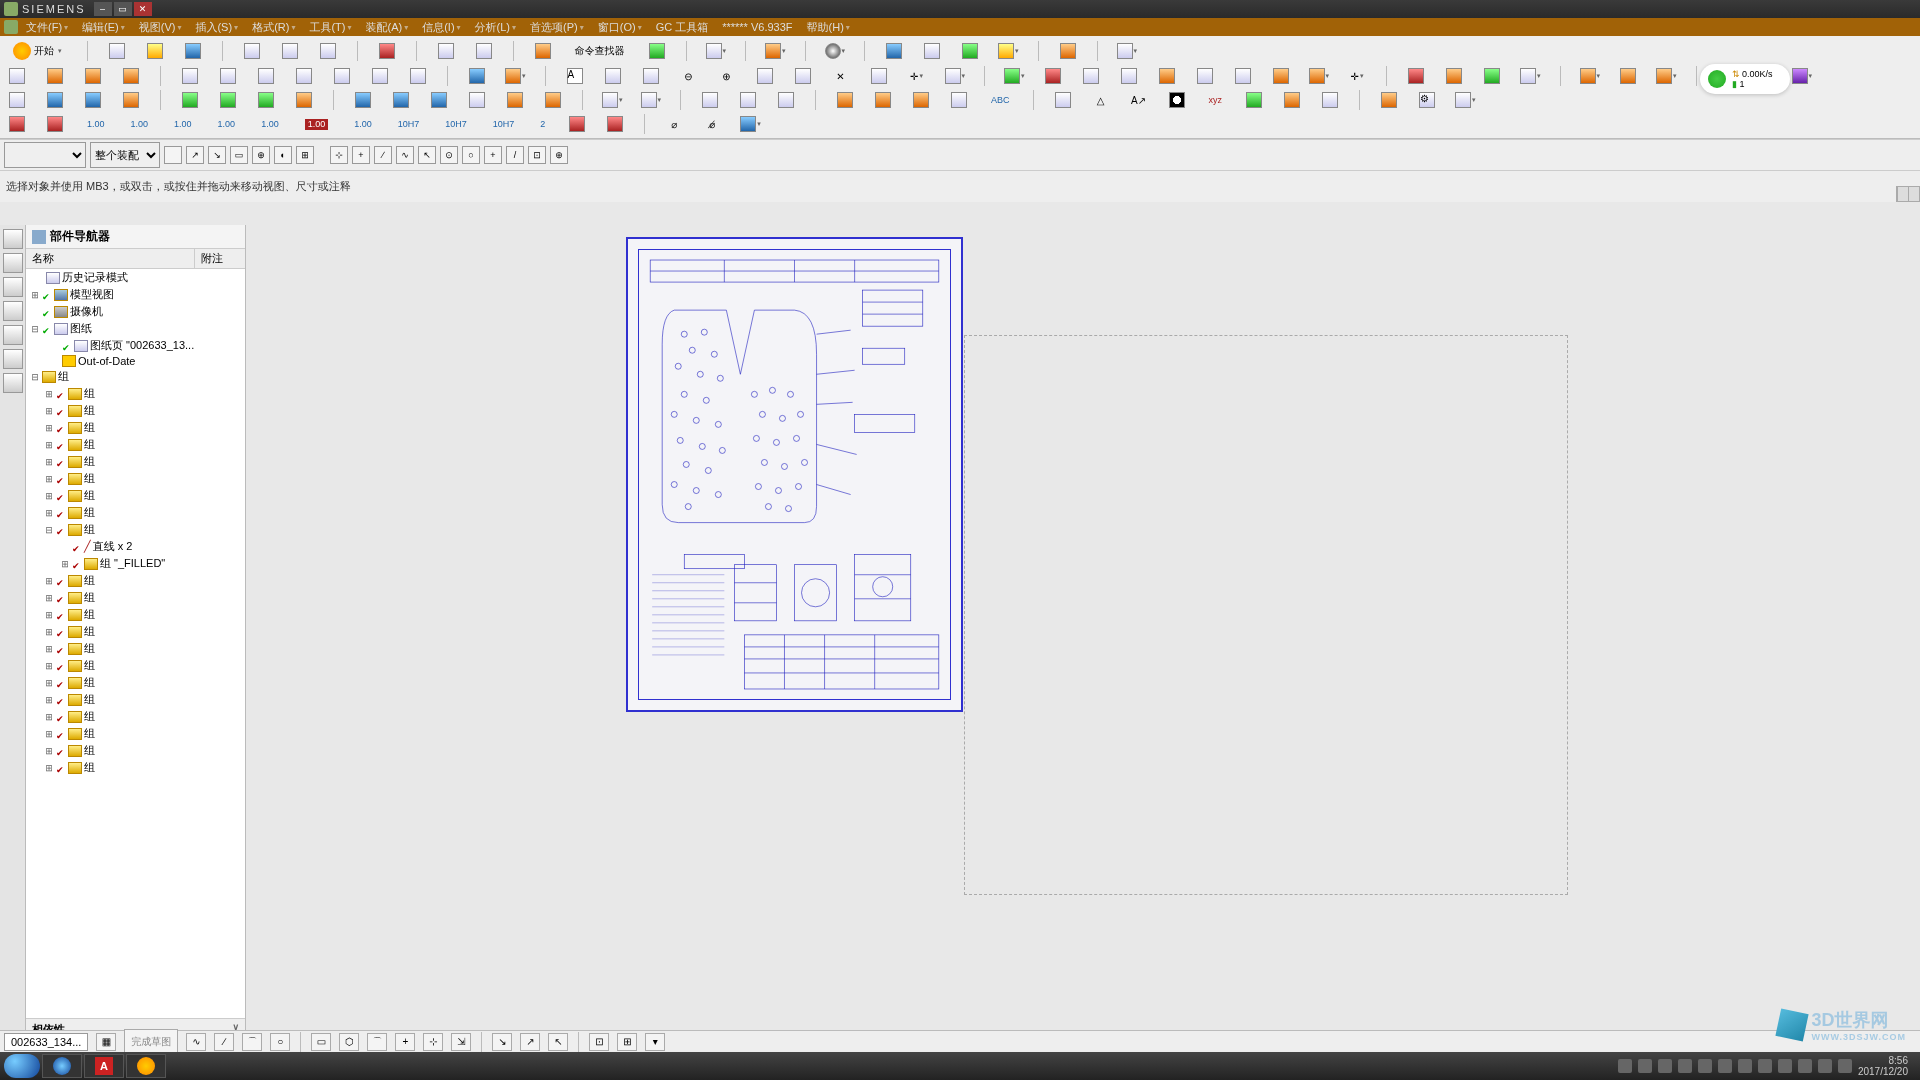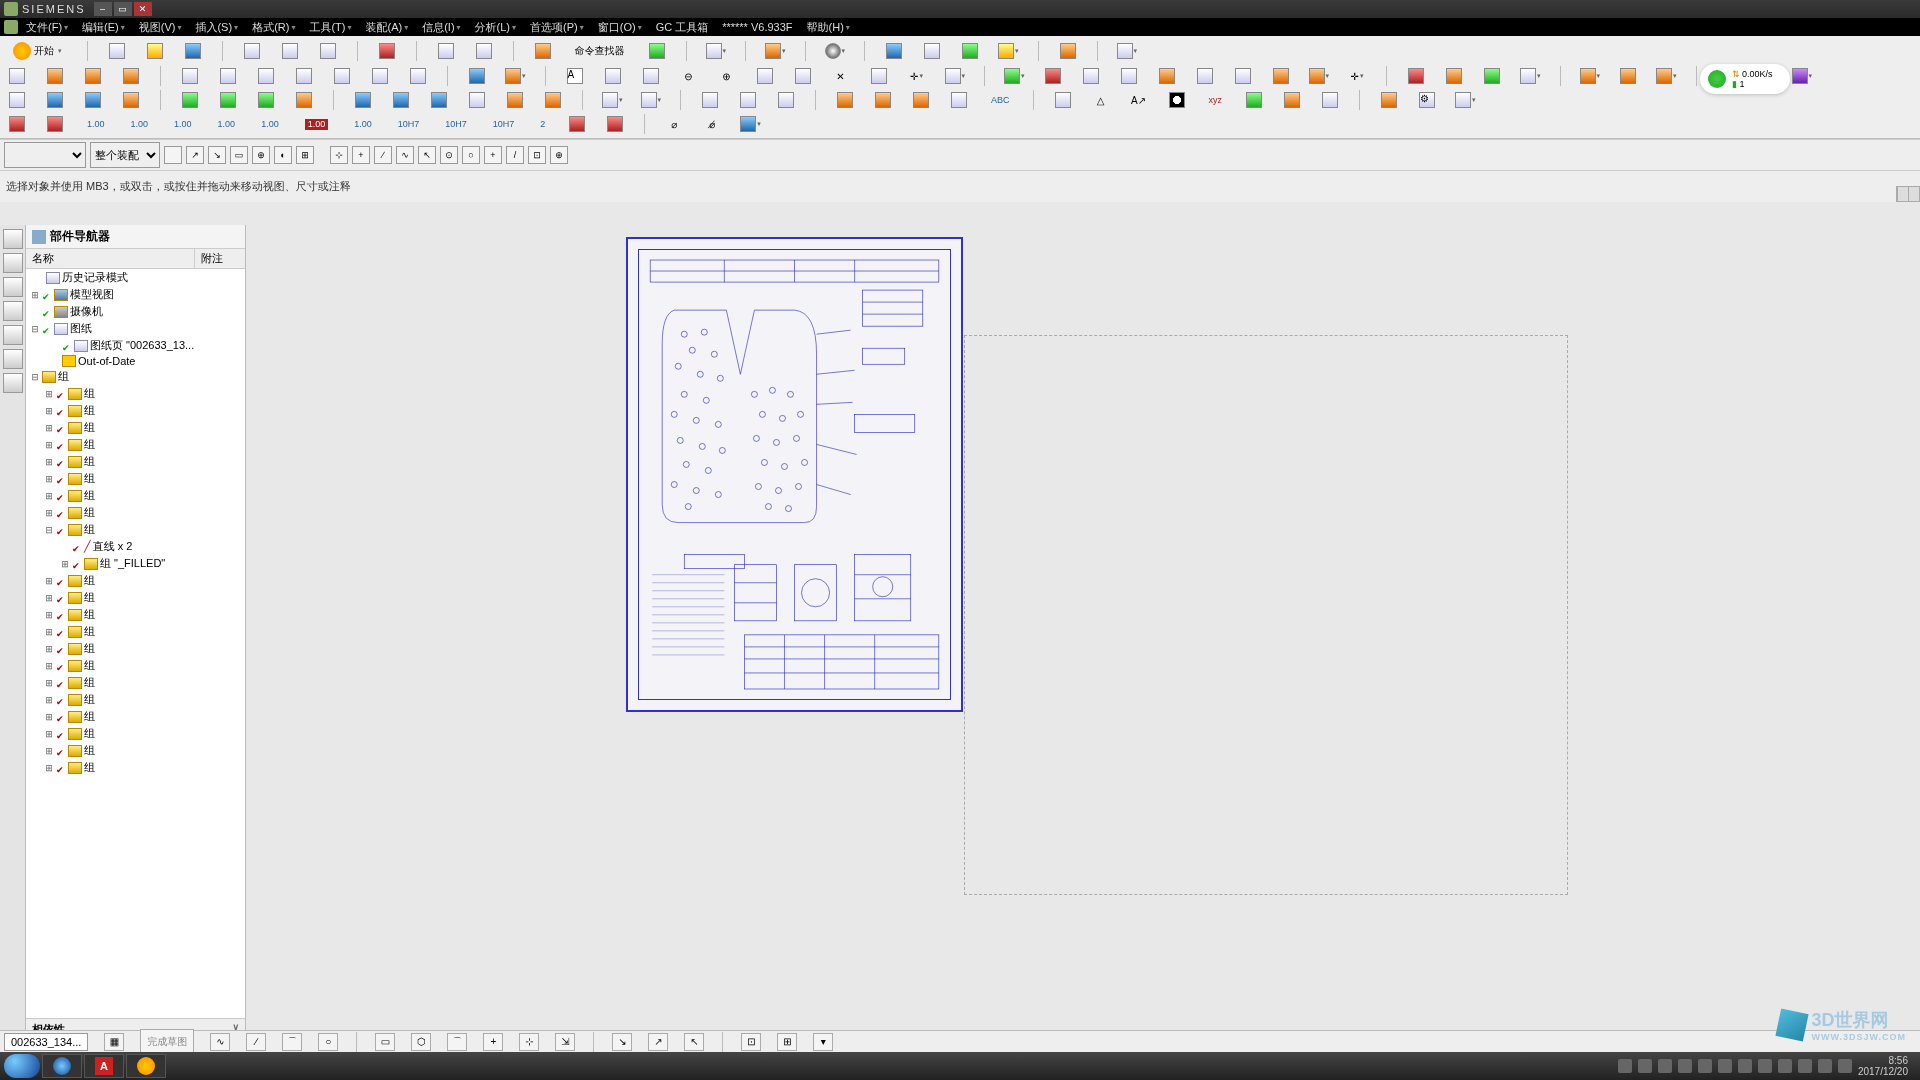--- a/index.html
+++ b/index.html
@@ -4,21 +4,21 @@
 <style>
 * { margin:0; padding:0; box-sizing:border-box; font-family:"Microsoft YaHei",SimSun,sans-serif; }
 body { width:1920px; height:1080px; background:#e8e8e8; overflow:hidden; font-size:11px; position:relative; }
 .titlebar { height:18px; background:linear-gradient(#3a3a3a,#2a2a2a); color:#ddd; display:flex; align-items:center; padding:0 4px; }
 .titlebar .app-icon { width:14px; height:14px; background:#8a6; border-radius:2px; margin-right:4px; }
 .titlebar .title { flex:1; font-size:11px; }
 .titlebar .brand { font-size:11px; letter-spacing:2px; margin-right:8px; }
 .titlebar .winbtns { display:flex; gap:2px; }
 .titlebar .winbtn { width:18px; height:14px; background:#555; color:#fff; display:flex; align-items:center; justify-content:center; font-size:9px; }
 .titlebar .winbtn.close { background:#a33; }
-.menubar { height:18px; background:#000000; color:#ddd; display:flex; align-items:center; padding:0 4px; gap:2px; font-size:11px; }
+.menubar { height:18px; background:#a16207; color:#ddd; display:flex; align-items:center; padding:0 4px; gap:2px; font-size:11px; }
 .menubar .mitem { padding:0 6px; display:flex; align-items:center; gap:2px; cursor:default; }
 .menubar .mitem .drop { font-size:8px; opacity:.6; }
 .menubar .micon { width:14px; height:14px; background:#8a6; border-radius:2px; }
 .toolbar-area { background:#eee; border-bottom:1px solid #bbb; padding:2px; }
 .trow { display:flex; align-items:center; gap:16px; padding:1px 4px; flex-wrap:nowrap; }
 .tbtn { min-width:22px; height:22px; border:1px solid transparent; display:flex; align-items:center; justify-content:center; font-size:10px; background:transparent; }
 .tbtn .ico { width:16px; height:16px; border:1px solid #888; background:linear-gradient(#fff,#cce); }
 .tbtn.txt { padding:0 4px; min-width:auto; }
 .tsep { width:1px; height:20px; background:#bbb; margin:0 2px; }
 .tbtn.drop::after { content:"▾"; font-size:7px; margin-left:1px; color:#666; }
@@ -59,21 +59,21 @@
 .nav-sec .chev { font-size:9px; color:#666; }
 .canvas { flex:1; background:#e8e8e8; position:relative; overflow:hidden; }
 .drawing-frame { position:absolute; left:380px; top:12px; width:337px; height:475px; border:2px solid #3030d0; background:#f4f4f8; }
 .drawing-inner { position:absolute; left:10px; top:10px; right:10px; bottom:10px; border:1px solid #3030d0; }
 .drawing-content { position:absolute; left:4px; top:4px; right:4px; bottom:4px; overflow:hidden; }
 .drawing-content svg { width:100%; height:100%; }
 .dashed-box { position:absolute; left:718px; top:110px; width:604px; height:560px; border:1px dashed #aaa; }
 .sheet-label { position:absolute; left:258px; bottom:4px; color:#e8941a; font-size:11px; }
 .right-toggle { position:absolute; right:0; top:186px; width:24px; height:16px; background:#ddd; border:1px solid #aaa; display:flex; }
 .right-toggle div { flex:1; border-left:1px solid #aaa; }
-.statusbar { position:absolute; left:0; right:0; bottom:28px; height:22px; background:#eee; border-top:1px solid #bbb; display:flex; align-items:center; gap:16px; padding:0 4px; font-size:11px; }
+.statusbar { position:absolute; left:0; right:0; bottom:28px; height:22px; background:#eee; border-top:1px solid #bbb; display:flex; align-items:center; gap:8px; padding:0 4px; font-size:11px; }
 .statusbar .tab { padding:2px 6px; border:1px solid #999; background:#fff; }
 .statusbar .sbtn { width:20px; height:18px; border:1px solid #aaa; background:#f4f4f4; display:flex; align-items:center; justify-content:center; font-size:10px; }
 .taskbar { position:absolute; left:0; right:0; bottom:0; height:28px; background:linear-gradient(#444,#222); display:flex; align-items:center; padding:0 4px; gap:2px; }
 .taskbar .start { width:36px; height:24px; background:radial-gradient(circle at 30% 30%,#7cf,#149); border-radius:12px; }
 .taskbar .tapp { width:40px; height:24px; background:#333; border:1px solid #555; display:flex; align-items:center; justify-content:center; }
 .taskbar .tapp .ai { width:18px; height:18px; }
 .taskbar .tray { margin-left:auto; display:flex; align-items:center; gap:6px; color:#ccc; font-size:10px; padding-right:8px; }
 .taskbar .tray .ti { width:14px; height:14px; background:#666; border-radius:2px; }
 .clock { text-align:right; line-height:1.1; }
 .net-widget { position:absolute; right:130px; top:64px; width:90px; height:30px; background:#fff; border-radius:15px; box-shadow:0 1px 4px rgba(0,0,0,.2); display:flex; align-items:center; padding:0 8px; gap:6px; font-size:9px; z-index:50; }

